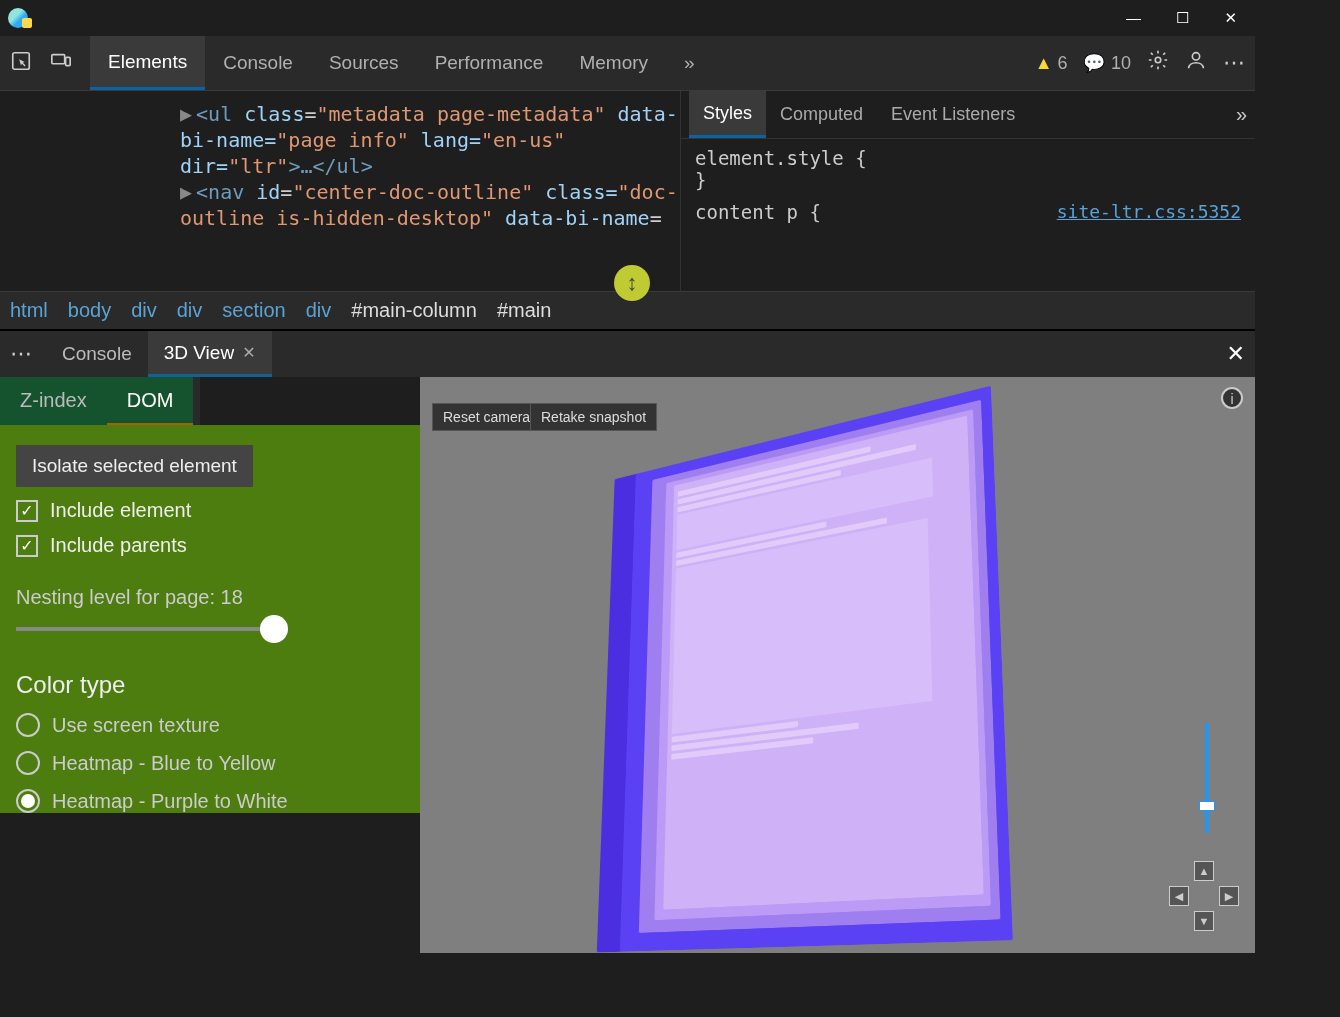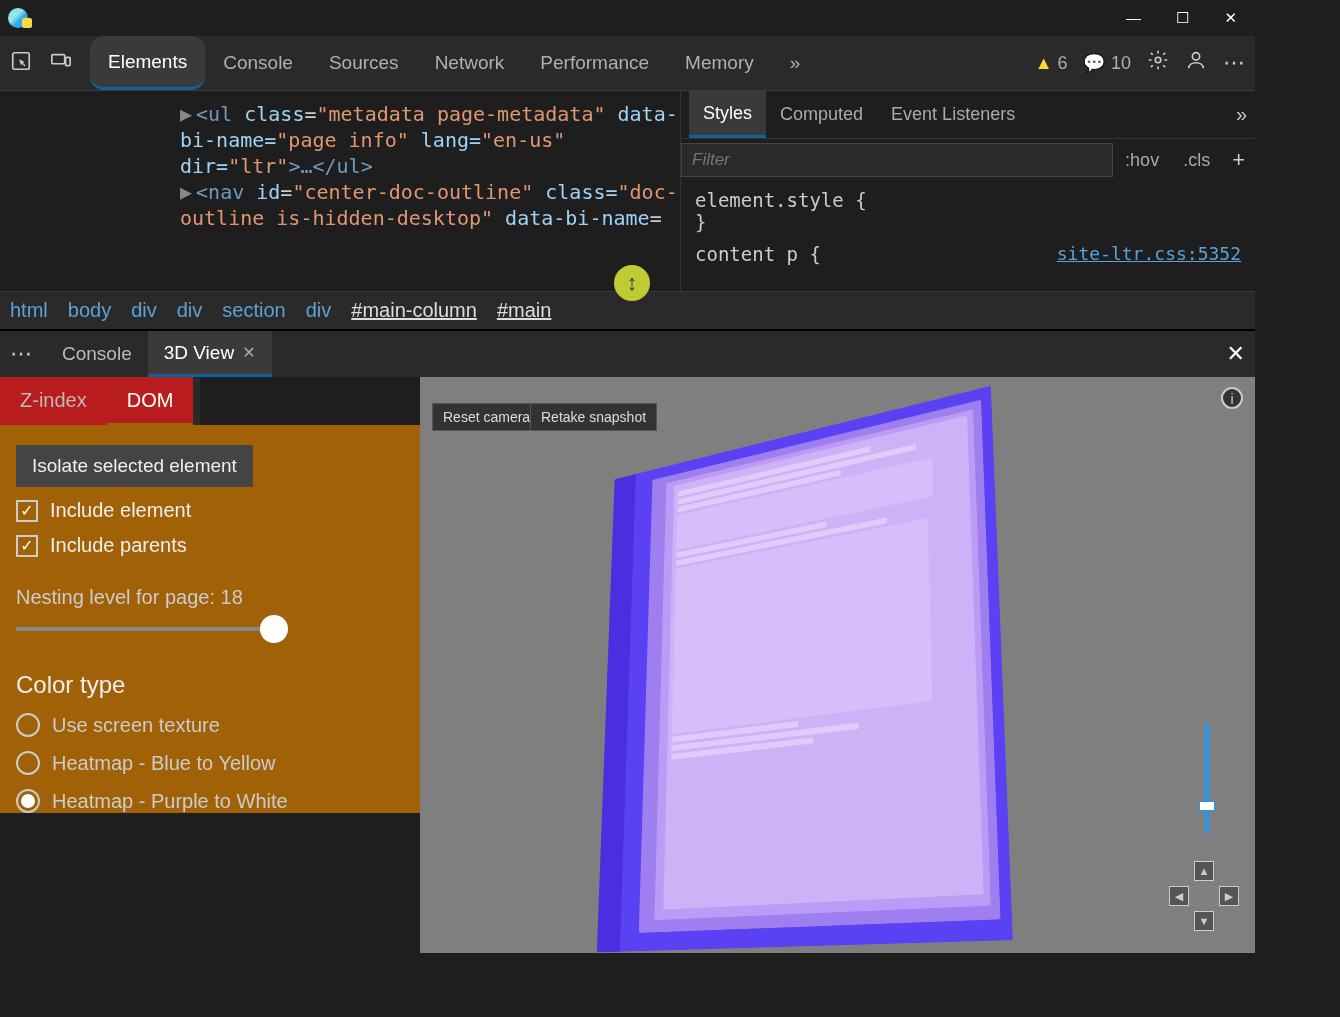--- a/index.html
+++ b/index.html
@@ -39,21 +39,21 @@
   background: #2a2a2a;
   border-bottom: 1px solid #3a3a3a;
   display: flex;
   align-items: center;
   padding: 0 10px;
 }
 .tb-icon { color:#8f8f8f; font-size:20px; margin-right:18px; cursor:pointer; }
 .tabs { display:flex; height:100%; }
 .tab {
   padding: 0 18px; display:flex; align-items:center;
-  color:#b0b0b0; font-size:19px; cursor:pointer;border-radius:14px;
+  color:#b0b0b0; font-size:19px; cursor:pointer;
 }
 .tab.active { background:#3a3a3a; color:#fff; border-bottom:3px solid #0e639c; }
 .main-right { margin-left:auto; display:flex; align-items:center; gap:16px; }
 .warn-badge { color:#b0b0b0; font-size:18px; }
 .warn-ico { color:#fdd835; }
 .msg-ico { color:#2196f3; }
 .gear, .profile, .menu-dots { color:#ccc; font-size:22px; cursor:pointer; }
 
 .mid { display:flex; height:200px; }
 .elements-pane {
@@ -83,41 +83,41 @@
 .plus { color:#ccc; font-size:22px; padding:0 10px; cursor:pointer; }
 .style-body { padding:8px 14px; font-family:'Consolas',monospace; font-size:19px; color:#ccc; }
 .style-link { color:#5aa3d6; float:right; font-size:18px; text-decoration: underline;}
 
 .breadcrumb {
   height:38px; background:#2a2a2a; border-top:1px solid #3a3a3a;
   display:flex; align-items:center; padding:0 10px; gap:20px;
   font-size:20px;
 }
 .breadcrumb span { color:#5aa3d6; cursor:pointer; }
-.breadcrumb span.white { color:#ddd;text-decoration:underline; }
+.breadcrumb span.white { color:#ddd; }
 
 .drawer-tabs {
   height:48px; background:#2a2a2a; border-top:2px solid #000;
   display:flex; align-items:center; padding:0 10px;
 }
 .drawer-menu { color:#ccc; font-size:22px; margin-right:14px; cursor:pointer; }
 .d-tab { padding:0 16px; font-size:19px; color:#bbb; height:100%; display:flex; align-items:center; cursor:pointer; position:relative; }
 .d-tab.active { background:#3a3a3a; color:#fff; border-bottom:3px solid #0e639c; }
 .d-close { color:#aaa; margin-left:8px; font-size:16px; }
 .d-right { margin-left:auto; color:#fff; font-size:22px; cursor:pointer; }
 
 .drawer-body { display:flex; height:576px; }
 .side-tabs {
-  width:200px; background:#b91c1c;
+  width:200px; background:#14532d;
   display:flex;
 }
 .s-tab { padding:12px 20px; font-size:20px; color:#bbb; cursor:pointer; }
 .s-tab.active { color:#fff; border-bottom:2px solid #a16207; }
 
-.wrap3d-left { width:420px; background:#a16207; padding:20px 24px 0 16px; overflow:hidden; }
+.wrap3d-left { width:420px; background:#4d7c0f; padding:20px 24px 0 16px; overflow:hidden; }
 .btn {
   background:#444; color:#eee; border:none; padding:10px 16px;
   font-size:19px; cursor:pointer; border-radius:1px;
 }
 .chk-row { display:flex; align-items:center; gap:12px; margin-top:12px; }
 .chk {
   width:22px; height:22px; border:2px solid #ccc; display:flex;
   align-items:center; justify-content:center; cursor:pointer;
 }
 .chk.checked::after { content:'✓'; color:#fff; font-size:16px; line-height:1; }
@@ -211,21 +211,20 @@
   <span class="tb-icon">
     <svg class="ico" viewBox="0 0 24 24">
         <rect x="2" y="5" width="14" height="10" rx="1"></rect>
         <rect x="17" y="8" width="5" height="9" rx="1"></rect>
       </svg>
   </span>
   <div class="tabs">
     <div class="tab active">Elements</div>
     <div class="tab">Console</div>
     <div class="tab">Sources</div>
-    <div class="tab">Network</div>
     <div class="tab">Performance</div>
     <div class="tab">Memory</div>
     <div class="tab">»</div>
   </div>
   <div class="main-right">
     <span class="warn-badge"><span class="warn-ico">▲</span> <span>6</span></span>
     <span class="warn-badge"><span class="msg-ico">💬</span> <span>10</span></span>
     <span class="gear">
       <svg class="ico" viewBox="0 0 24 24">
           <circle cx="12" cy="12" r="3"></circle>
@@ -246,26 +245,20 @@
   <div class="elements-pane">
     <div class="code-line"><span class="expander">▶</span><span class="tag">&lt;ul </span><span class="attr">class</span><span class="punct">=</span><span class="val">"metadata page-metadata"</span><span class="attr"> data-bi-name=</span><span class="val">"page info"</span><span class="attr"> lang=</span><span class="val">"en-us"</span><span class="attr"> dir=</span><span class="val">"ltr"</span><span class="tag">&gt;…&lt;/ul&gt;</span></div>
     <div class="code-line"><span class="expander">▶</span><span class="tag">&lt;nav </span><span class="attr">id</span><span class="punct">=</span><span class="val">"center-doc-outline"</span><span class="attr"> class=</span><span class="val">"doc-outline is-hidden-desktop"</span><span class="attr"> data-bi-name</span><span class="punct">=</span></div>
   </div>
   <div class="styles-pane">
     <div class="sub-tabs">
       <div class="sub-tab active">Styles</div>
       <div class="sub-tab">Computed</div>
       <div class="sub-tab">Event Listeners</div>
       <div class="sub-more">»</div>
-    </div>
-    <div class="filter-row">
-      <input placeholder="Filter" style="">
-      <span class="hov-cls">:hov</span>
-      <span class="hov-cls">.cls</span>
-      <span class="plus">+</span>
     </div>
     <div class="style-body">
       <div>element.style {</div>
       <div>}</div>
       <div style="margin-top:10px;">
         <span class="style-link">site-ltr.css:5352</span>
         <span>content p {</span>
       </div>
     </div>
   </div>

